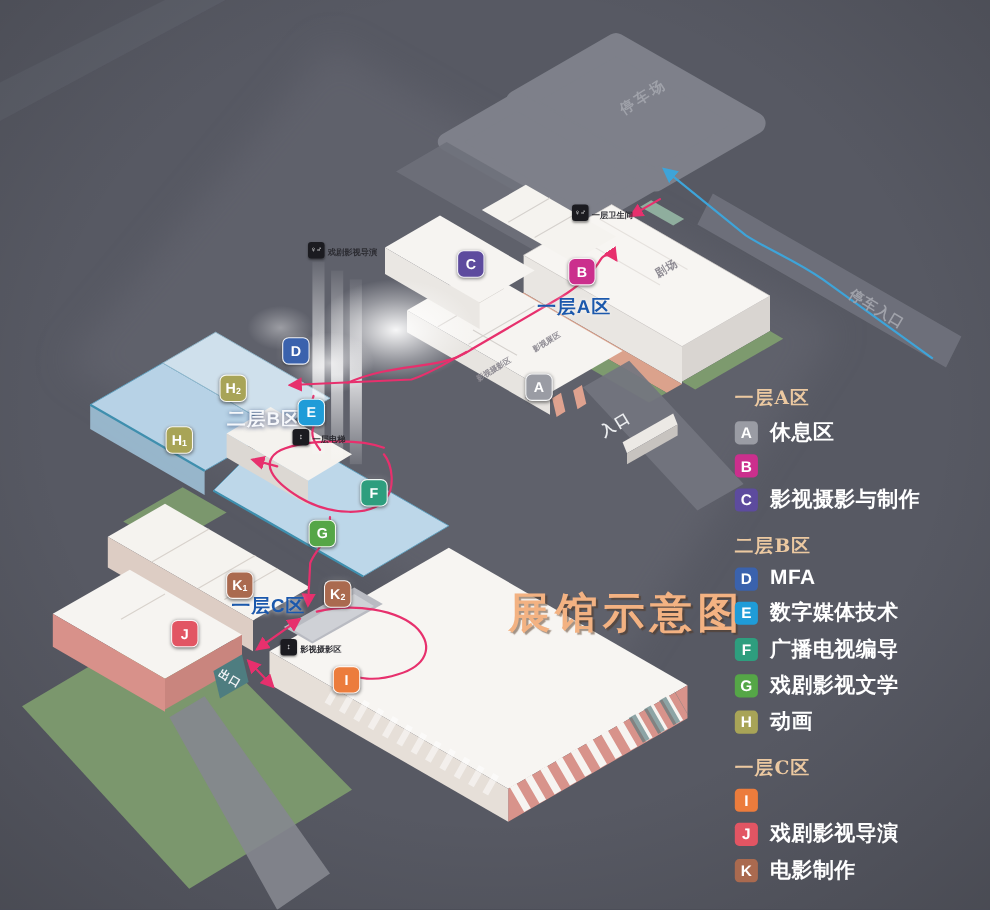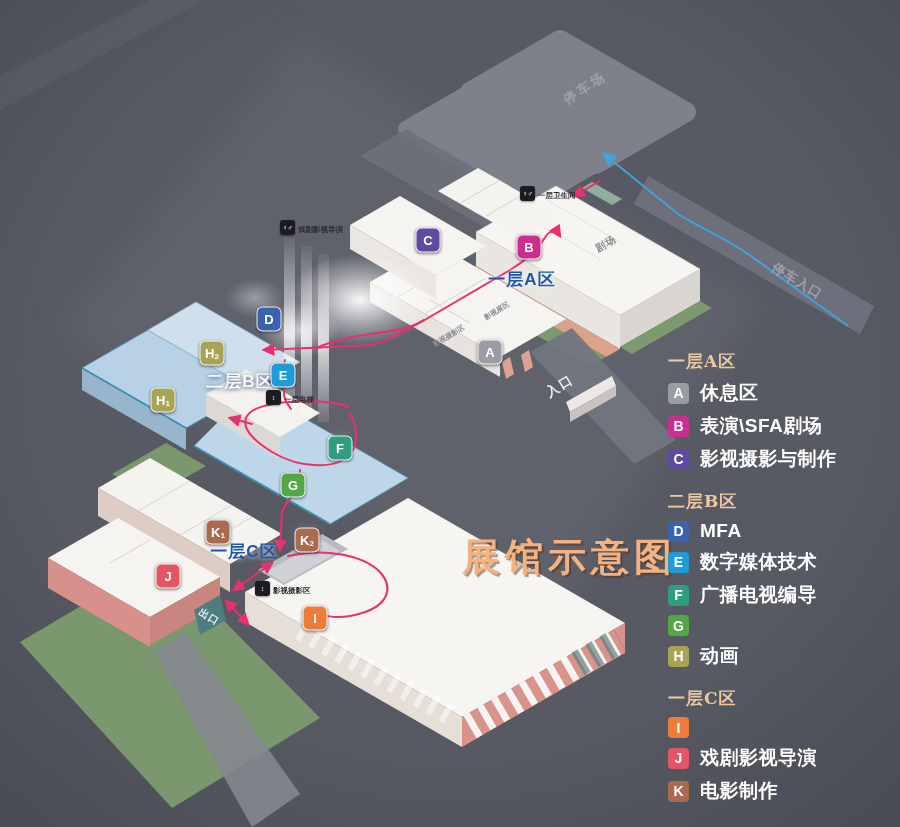--- a/index.html
+++ b/index.html
@@ -296,21 +296,20 @@
       <div class="lg-header">一层A区</div>
       <div>
 
           <div class="lg-row">
             <span class="lg-badge" style="background: rgb(154, 156, 164);">A</span>
             <span class="lg-label">休息区</span>
           </div>
 
           <div class="lg-row">
             <span class="lg-badge" style="background: rgb(203, 47, 141);">B</span>
-            <span class="lg-label">表演\SFA剧场</span>
           </div>
 
           <div class="lg-row">
             <span class="lg-badge" style="background: rgb(93, 75, 158);">C</span>
             <span class="lg-label">影视摄影与制作</span>
           </div>
         </div>
     </div>
     <div class="lg-section">
       <div class="lg-header">二层B区</div>
@@ -326,20 +325,21 @@
             <span class="lg-label">数字媒体技术</span>
           </div>
 
           <div class="lg-row">
             <span class="lg-badge" style="background: rgb(46, 158, 126);">F</span>
             <span class="lg-label">广播电视编导</span>
           </div>
 
           <div class="lg-row">
             <span class="lg-badge" style="background: rgb(85, 166, 71);">G</span>
+            <span class="lg-label">戏剧影视文学</span>
           </div>
 
           <div class="lg-row">
             <span class="lg-badge" style="background: rgb(168, 164, 87);">H</span>
             <span class="lg-label">动画</span>
           </div>
         </div>
     </div>
     <div class="lg-section">
       <div class="lg-header">一层C区</div>

